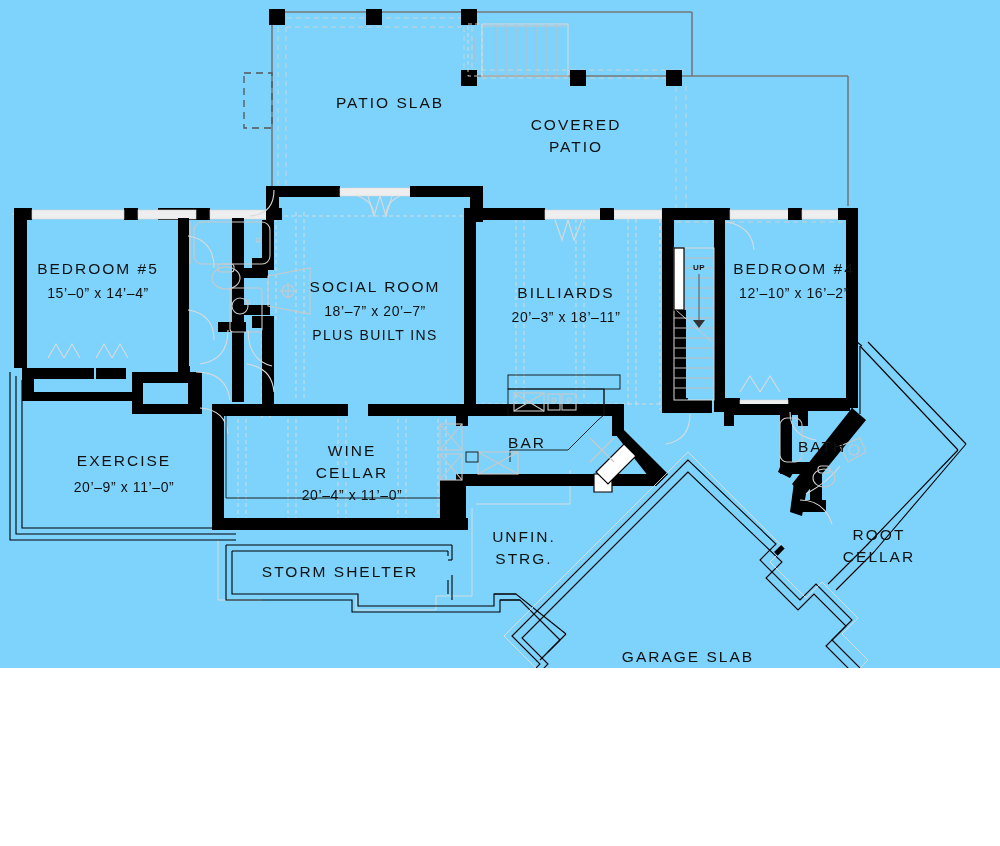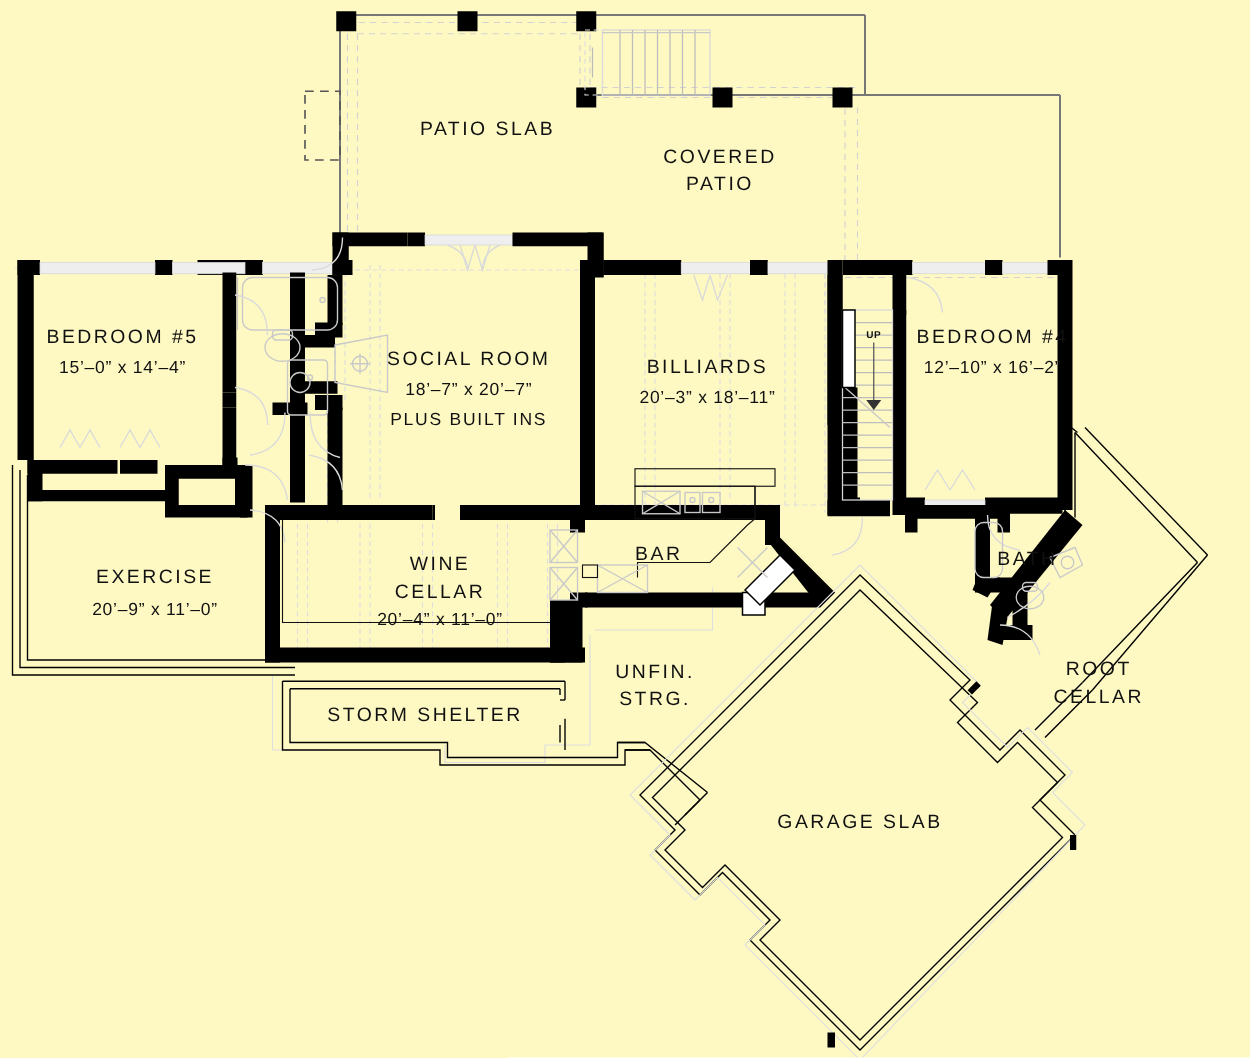--- a/index.html
+++ b/index.html
@@ -1,18 +1,18 @@
 <!DOCTYPE html>
 <html><head>
 <meta charset="utf-8">
 <title>Basement Floor Plan</title>
 <style>
   html,body{margin:0;padding:0;background:#ffffff;}
   body{font-family:"Liberation Sans", sans-serif;}
-  #plan-root{position:relative;width:1000px;height:846px;background:#fef9c3;overflow:hidden;}
+  #plan-root{position:relative;width:1000px;height:668px;background:#7dd3fc;overflow:hidden;}
   svg#plan-svg{position:absolute;left:0;top:0;width:1000px;height:846px;display:block;}
   .rm-label{font-family:"Liberation Sans", sans-serif;fill:#111111;text-anchor:middle;letter-spacing:1.2px;}
   .rm-name{font-size:15.5px;letter-spacing:2.0px;}
   .rm-dim{font-size:14px;letter-spacing:0.6px;}
   .rm-sub{font-size:14px;letter-spacing:1.4px;}
   .tiny{font-size:8px;letter-spacing:0.4px;font-weight:bold;}
   .wall{fill:#000000;}
   .thinwall{fill:none;stroke:#000000;stroke-width:1.1;}
   .hair{fill:none;stroke:#111111;stroke-width:0.9;}
   .fix{fill:none;stroke:#c9c9c9;stroke-width:1.1;}

